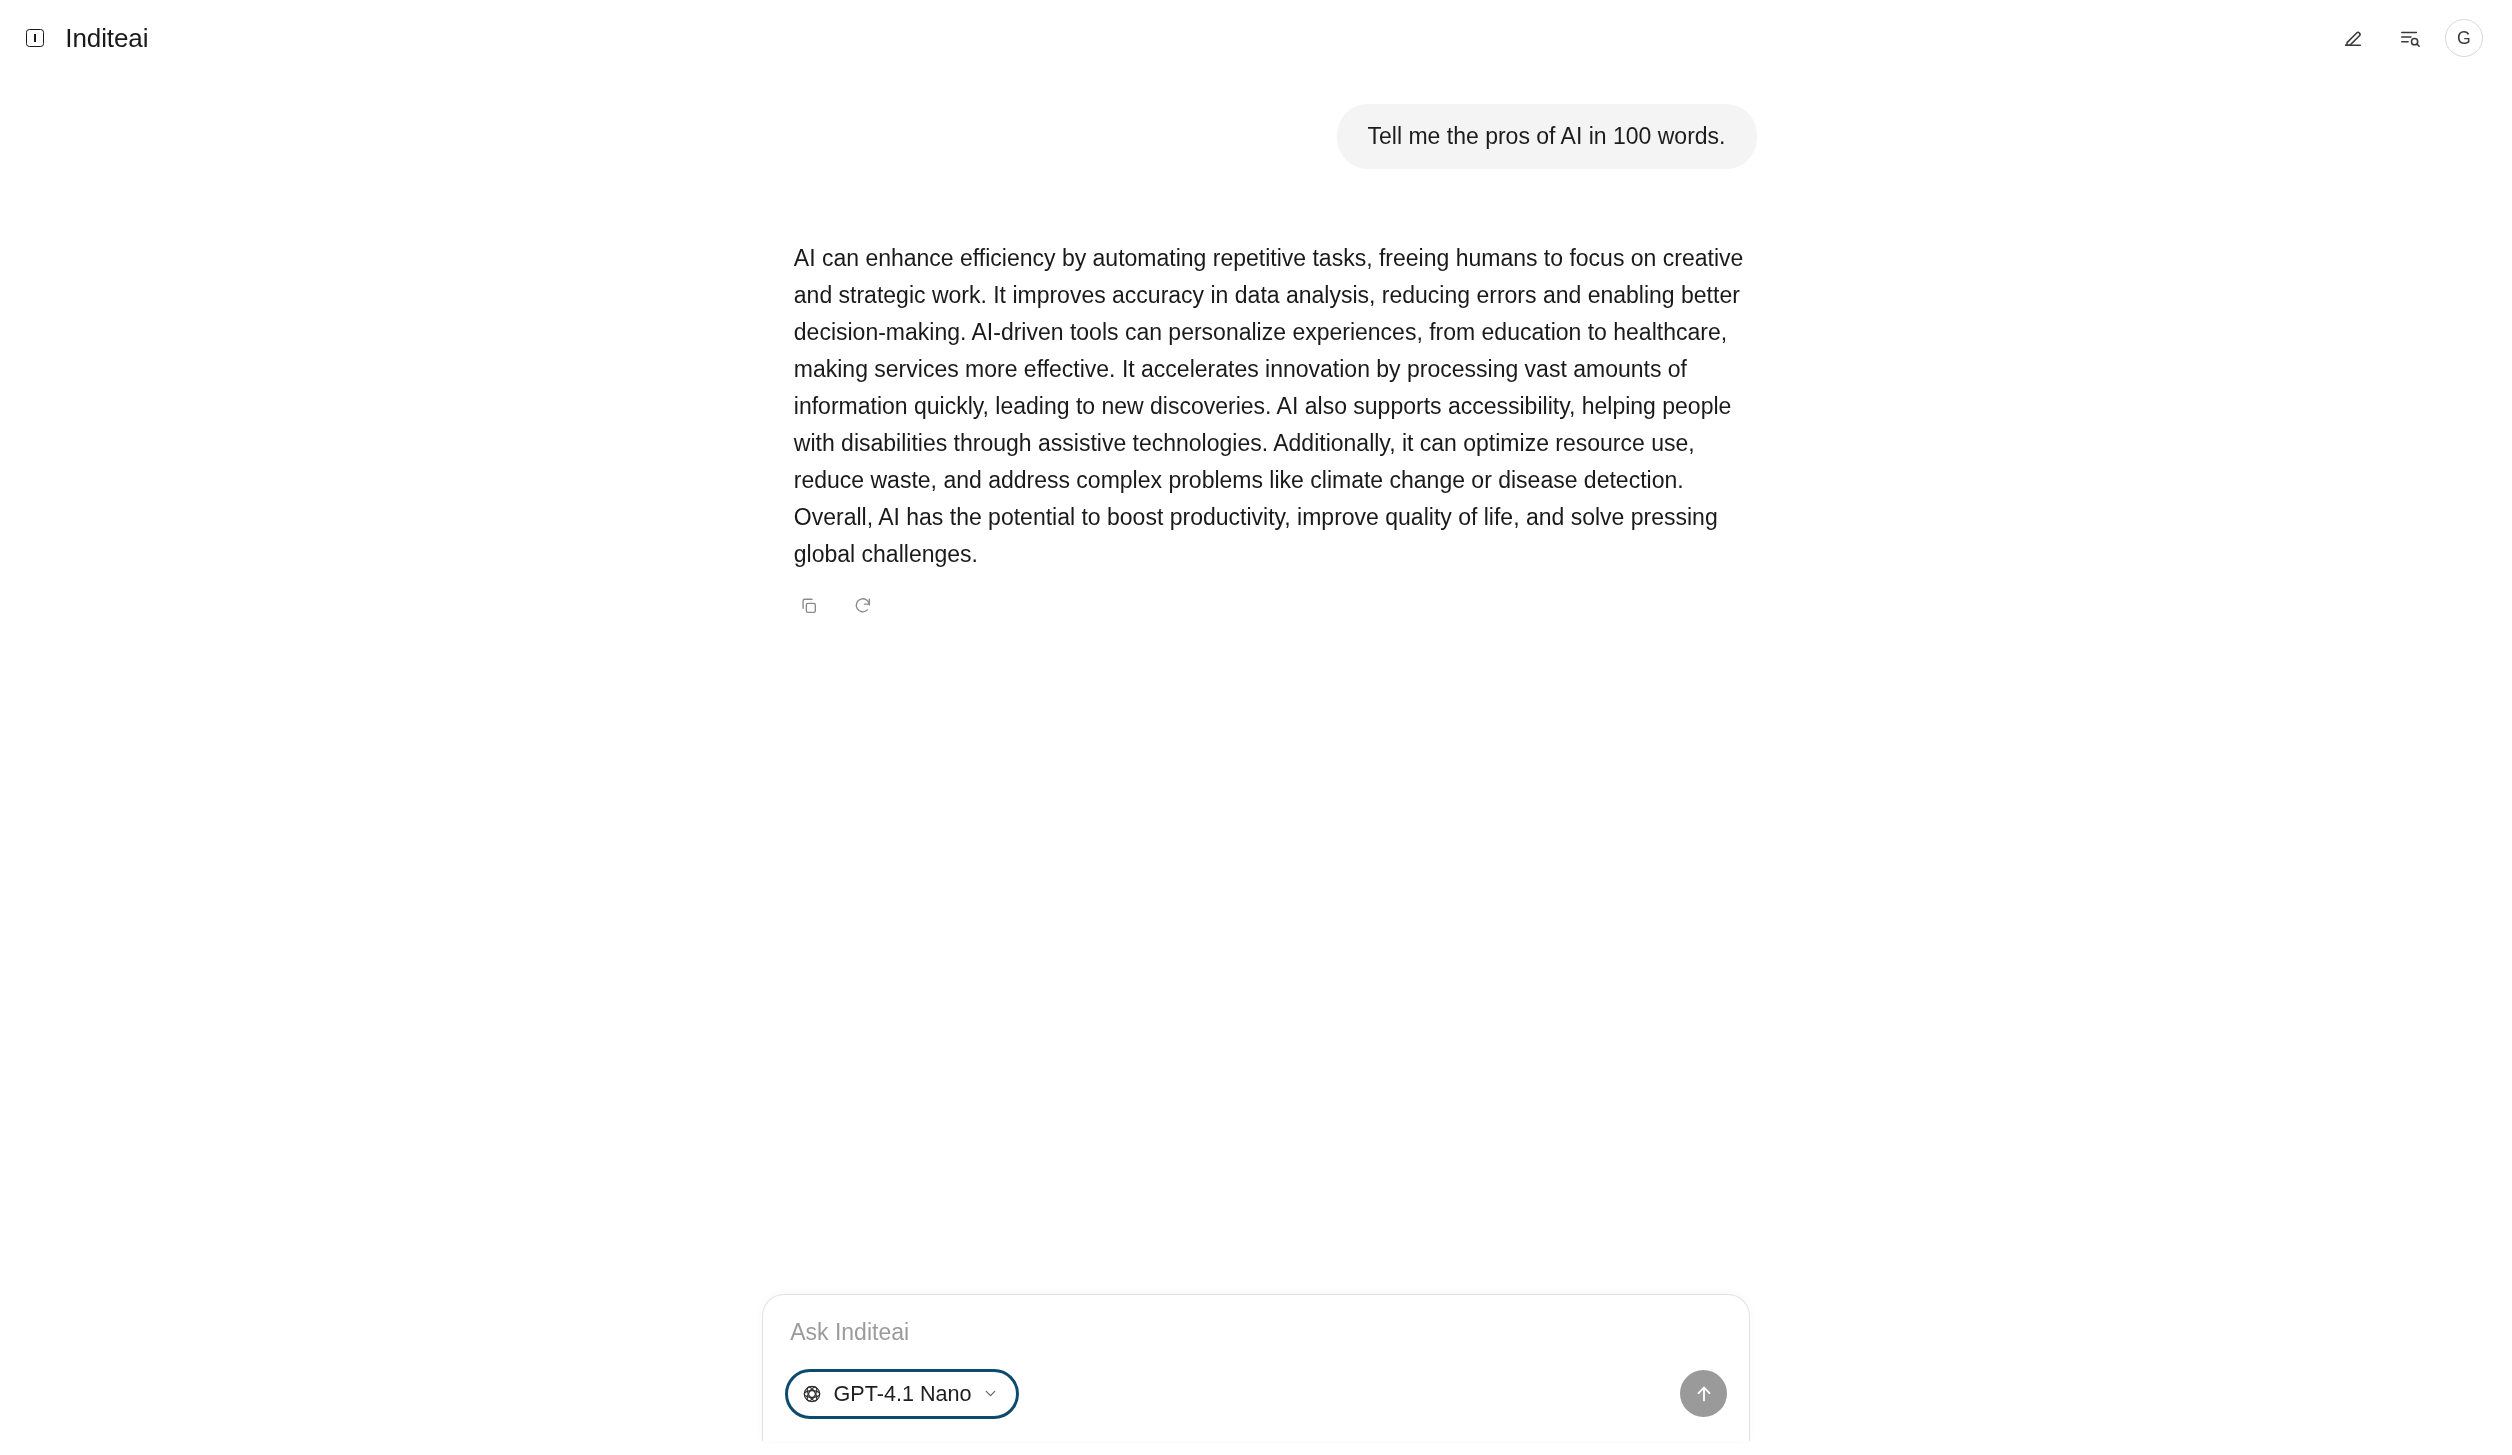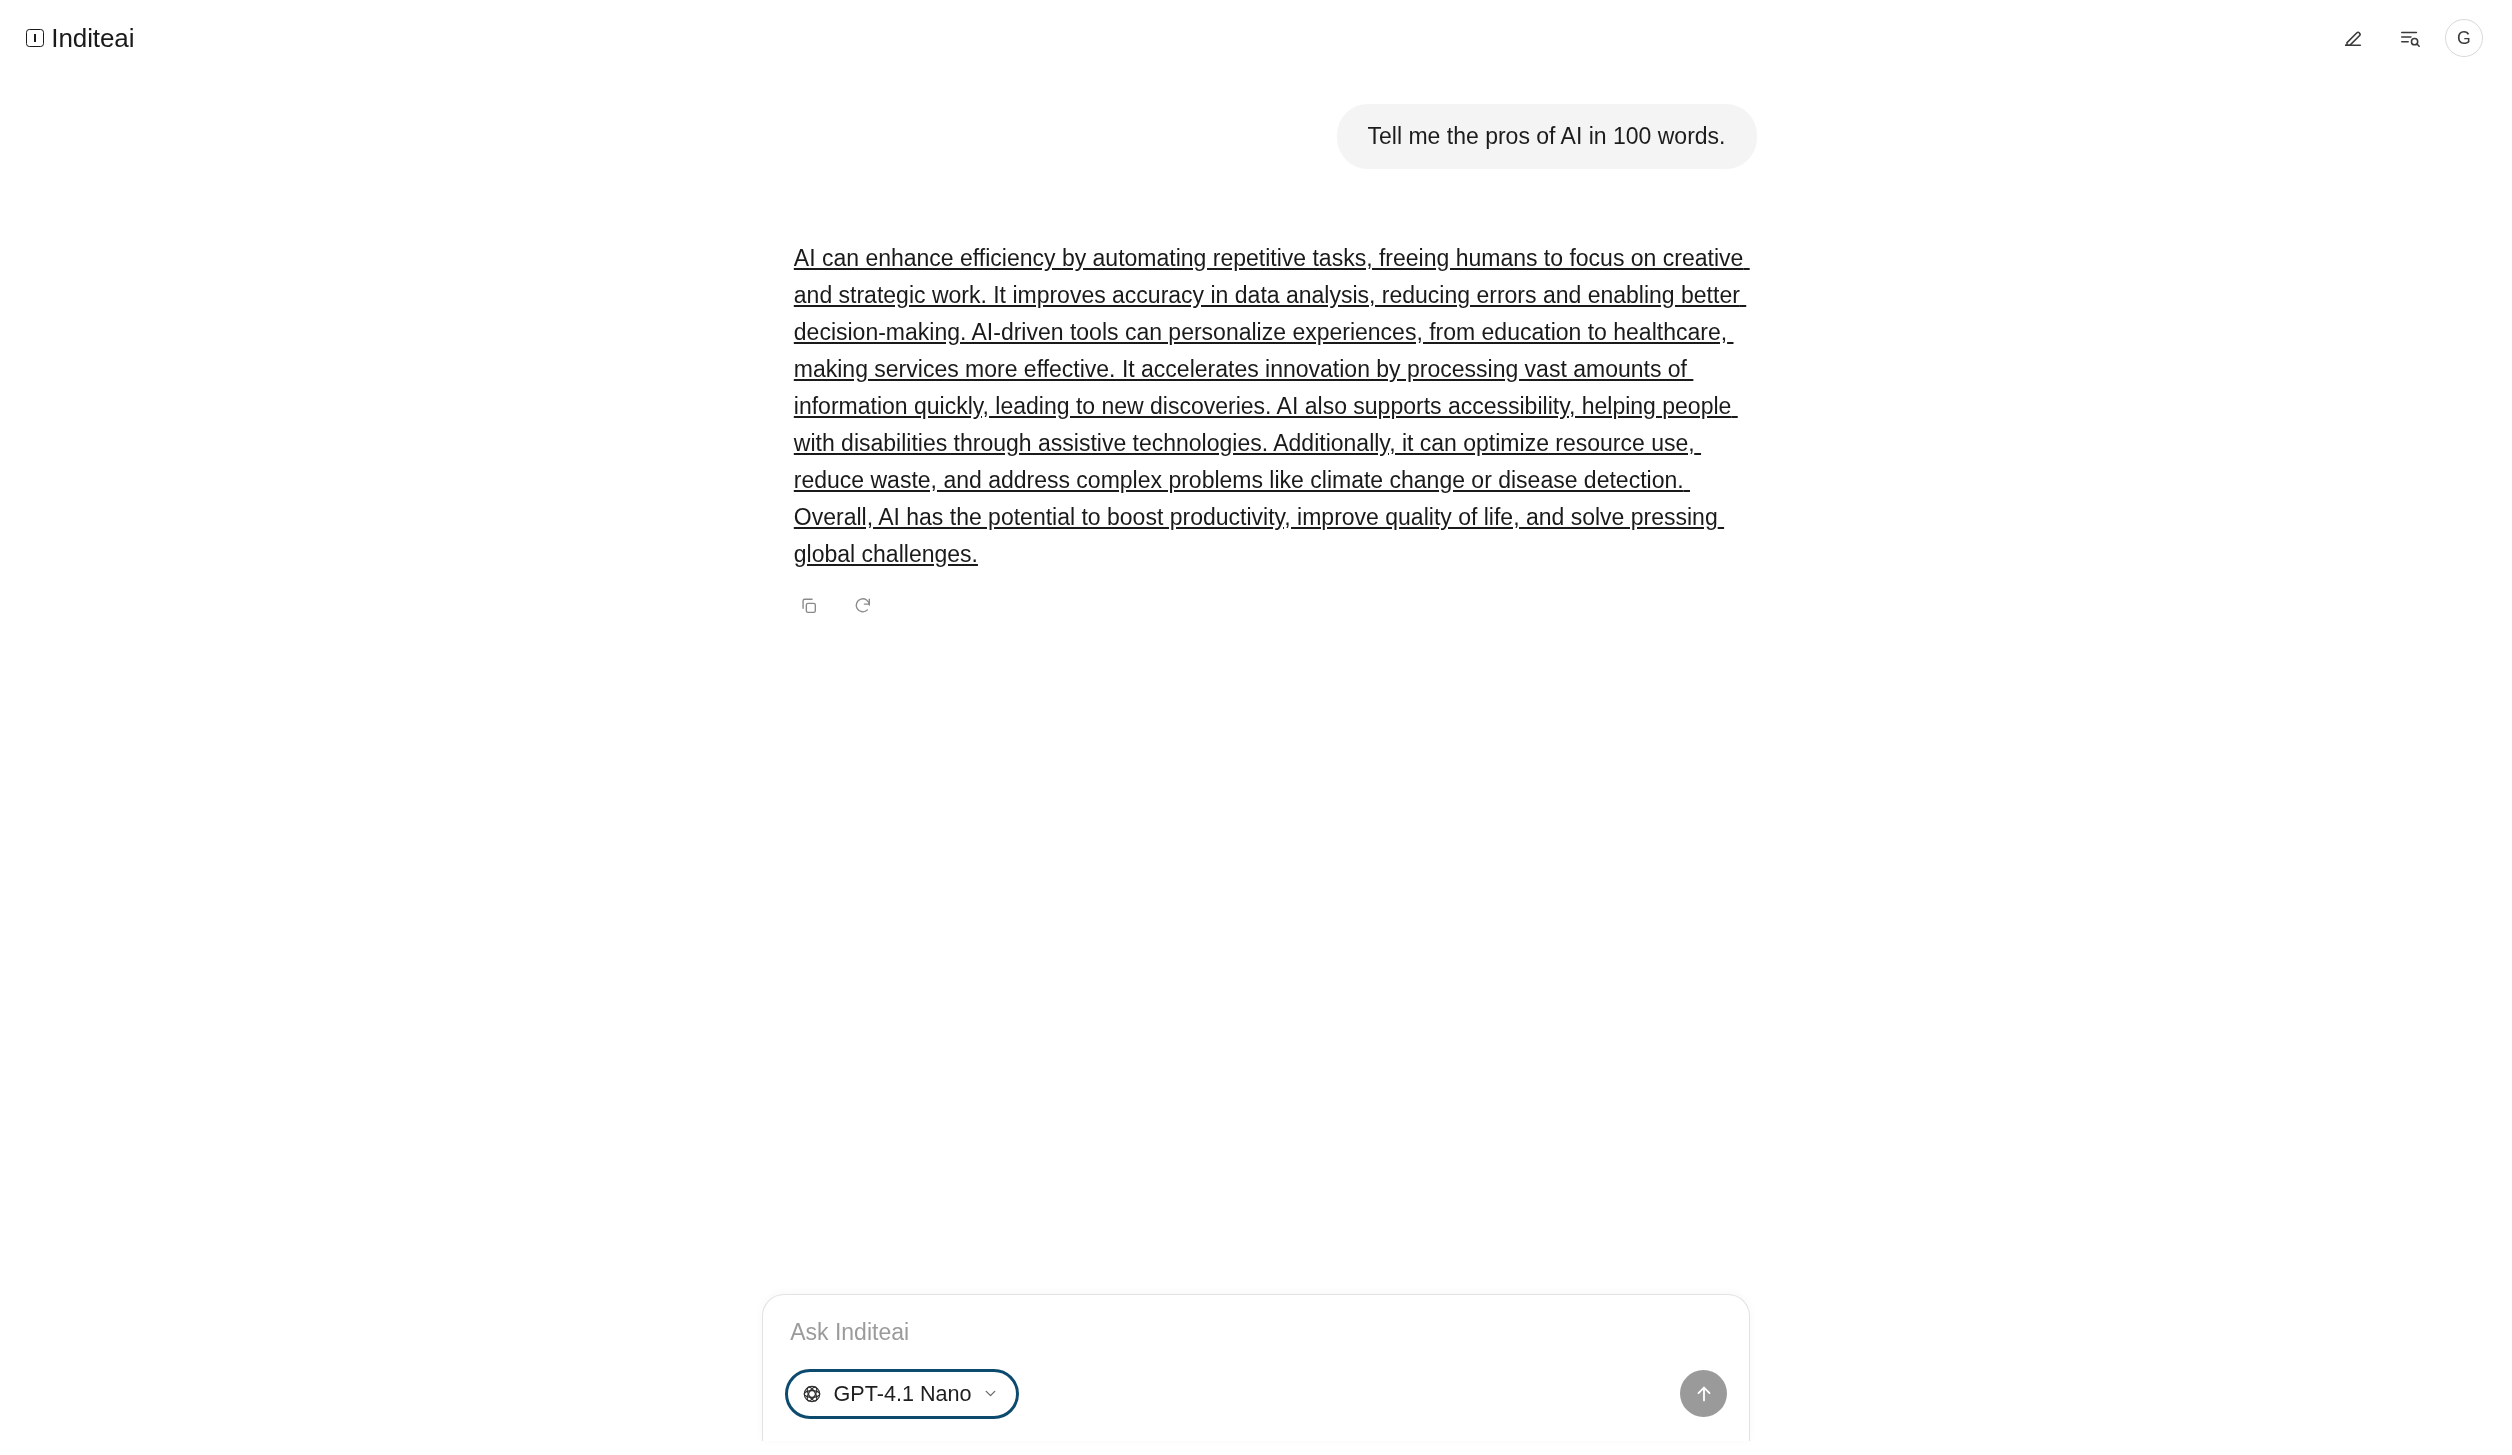--- a/index.html
+++ b/index.html
@@ -26,21 +26,21 @@
     top: 0; left: 0; right: 0;
     height: 76px;
     display: flex;
     align-items: center;
     justify-content: space-between;
     padding: 0 29px 0 26px;
   }
   .brand {
     display: flex;
     align-items: center;
-    gap: 7px;
+    gap: 21px;
   }
   .brand-mark {
     width: 18.3px;
     height: 18.3px;
     border: 1.6px solid #1a1a1a;
     border-radius: 3.3px;
     display: flex;
     align-items: center;
     justify-content: center;
   }
@@ -109,21 +109,20 @@
     border-radius: 31px;
     padding: 17px 31px;
     font-size: 23px;
     line-height: 1.35;
     color: #1c1c1c;
     max-width: 785px;
   }
   .assistant-row {
     margin-top: 71px;
     padding-left: 18.3px;
-    text-decoration: underline;
   }
   .assistant-text {
     font-size: 23px;
     line-height: 37px;
     color: #1a1a1a;
     max-width: 952px;
     white-space: pre-wrap;
   }
   .msg-actions {
     display: flex;

